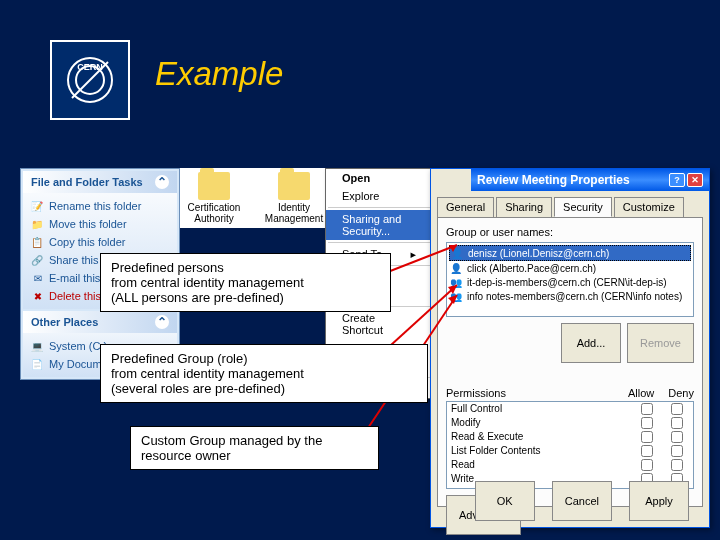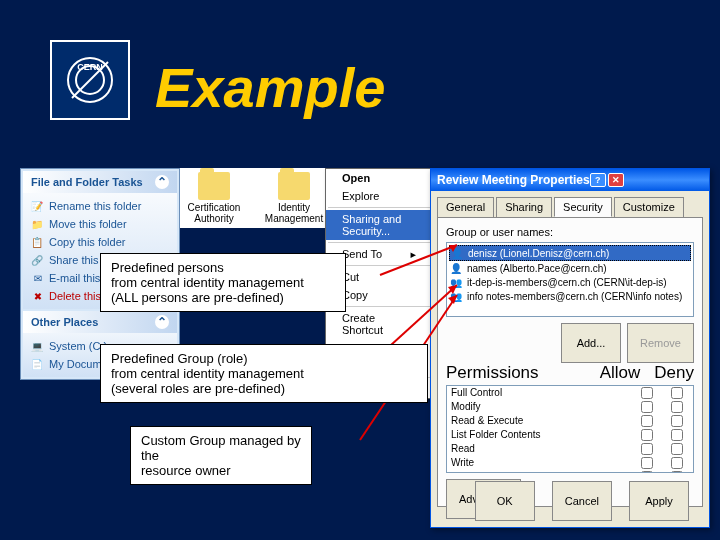--- a/index.html
+++ b/index.html
@@ -2,21 +2,21 @@
 <html><head>
 <meta charset="utf-8">
 <style>
   * { box-sizing: border-box; margin: 0; padding: 0; }
   body { width: 720px; height: 540px; background: #001a4d; font-family: Tahoma, Arial, sans-serif; font-size: 11px; overflow: hidden; position: relative; }
   
   
   .logo { position: absolute; top: 40px; left: 50px; width: 80px; height: 80px; background: #002b6b; border: 2px solid #fff; display: flex; align-items: center; justify-content: center; color: #fff; font-size: 11px; font-weight: bold; }
   .logo svg { width: 60px; height: 60px; }
   
-  .title { position: absolute; top: 55px; left: 155px; font-size: 56px; font-weight: bold; font-style: italic; color: #ffcc00; font-family: Arial, sans-serif; }
+  .title { position: absolute; top: 55px; left: 155px; font-size: 33px; font-weight: normal; font-style: italic; color: #ffcc00; font-family: Arial, sans-serif; }
   
   
   .explorer-panel { position: absolute; top: 168px; left: 20px; width: 160px; background: #d6e7f8; border: 1px solid #6b8eb8; font-size: 11px; }
   .panel-section { background: linear-gradient(to bottom, #fff 0%, #d0e1f5 100%); margin: 2px; }
   .panel-header { background: linear-gradient(to right, #fff, #c1d6f0); padding: 4px 8px; font-weight: bold; color: #1a5494; display: flex; justify-content: space-between; align-items: center; }
   .panel-header .chevron { color: #1a5494; font-size: 12px; background: #fff; border-radius: 50%; width: 14px; height: 14px; display: flex; align-items: center; justify-content: center; }
   .panel-items { padding: 4px; }
   .panel-item { padding: 2px 4px; color: #1a5494; display: flex; align-items: center; gap: 4px; cursor: pointer; }
   .panel-item .icon { width: 14px; height: 14px; display: inline-flex; align-items: center; justify-content: center; font-size: 10px; }
   .panel-item.delete { color: #b00; }
@@ -31,58 +31,58 @@
   
   .context-menu { position: absolute; top: 168px; left: 325px; width: 108px; background: #fff; border: 1px solid #666; box-shadow: 2px 2px 4px rgba(0,0,0,0.3); font-size: 11px; z-index: 5; }
   .context-menu .item { padding: 3px 16px; color: #000; cursor: pointer; }
   .context-menu .item.bold { font-weight: bold; }
   .context-menu .item.selected { background: #316ac5; color: #fff; }
   .context-menu .sep { height: 1px; background: #ccc; margin: 2px; }
   .context-menu .item.arrow::after { content: "▸"; float: right; }
   
   
   .props-dialog { position: absolute; top: 168px; left: 430px; width: 280px; height: 360px; background: #ece9d8; border: 1px solid #0054e3; box-shadow: 2px 2px 6px rgba(0,0,0,0.4); z-index: 10; }
-  .props-title { background: linear-gradient(to bottom, #0058e6 0%, #3b8eff 50%, #0058e6 100%); color: #fff; padding: 4px 6px; font-weight: bold; font-size: 12px; display: flex; justify-content: flex-start; align-items: center; }
+  .props-title { background: linear-gradient(to bottom, #0058e6 0%, #3b8eff 50%, #0058e6 100%); color: #fff; padding: 4px 6px; font-weight: bold; font-size: 12px; display: flex; justify-content: space-between; align-items: center; margin-left: 40px; }
   .props-title .controls { display: flex; gap: 2px; }
   .props-title .controls span { width: 16px; height: 14px; display: flex; align-items: center; justify-content: center; font-size: 9px; border-radius: 2px; cursor: pointer; }
   .props-title .help { background: #3b8eff; border: 1px solid #fff; }
   .props-title .close { background: #e04040; border: 1px solid #fff; }
   
   .tabs { display: flex; margin: 6px 6px 0 6px; }
   .tab { padding: 3px 8px; background: #ece9d8; border: 1px solid #888; border-bottom: none; margin-right: 2px; font-size: 11px; cursor: pointer; }
   .tab.active { background: #fcfcfc; border-bottom: 1px solid #fcfcfc; position: relative; z-index: 2; }
   .tab-content { background: #fcfcfc; border: 1px solid #888; margin: 0 6px; padding: 8px; height: 290px; position: relative; }
   
   .group-label { font-size: 11px; margin-bottom: 4px; }
   .listbox { border: 1px solid #7f9db9; background: #fff; height: 75px; overflow: auto; padding: 2px; }
   .listbox .row { display: flex; align-items: center; gap: 4px; padding: 1px 2px; font-size: 10px; }
   .listbox .row .ico { width: 12px; height: 12px; display: inline-flex; align-items: center; justify-content: center; font-size: 10px; }
   .listbox .row.selected { background: #316ac5; color: #fff; border: 1px dotted #000; }
   
   .btn-row { display: flex; justify-content: flex-end; gap: 6px; margin-top: 6px; }
   .btn { background: #ece9d8; border: 1px solid #888; padding: 13px 12px; font-size: 11px; cursor: pointer; min-width: 60px; }
   .btn.disabled { color: #999; }
   
-  .perm-header { display: flex; justify-content: space-between; margin-top: 0; font-size: 17px; }
+  .perm-header { display: flex; justify-content: space-between; margin-top: 24px; font-size: 11px; }
   .perm-header .labels { display: flex; gap: 14px; }
   .perm-list { border: 1px solid #7f9db9; background: #fff; height: 88px; overflow: auto; margin-top: 2px; }
   .perm-row { display: flex; justify-content: space-between; padding: 1px 4px; font-size: 10px; }
   .perm-row .checks { display: flex; gap: 18px; padding-right: 6px; }
   .perm-row input { width: 12px; height: 12px; }
   
   .adv-text { font-size: 10px; margin-top: 6px; display: flex; justify-content: space-between; align-items: center; gap: 6px; }
   .adv-text span:first-child { flex: 1; }
   
   .dialog-btns { position: absolute; bottom: 6px; right: 20px; display: flex; gap: 17px; }
   
   
   .callout { position: absolute; background: #fff; border: 1px solid #000; padding: 6px 10px; font-size: 13px; font-family: Arial, sans-serif; color: #000; z-index: 20; }
-  .callout.c1 { top: 253px; left: 100px; width: 246px; }
+  .callout.c1 { top: 253px; left: 100px; width: 291px; }
   .callout.c2 { top: 344px; left: 100px; width: 328px; }
-  .callout.c3 { top: 426px; left: 130px; width: 182px; }
+  .callout.c3 { top: 426px; left: 130px; width: 249px; }
   
   
   svg.arrow { position: absolute; z-index: 15; pointer-events: none; }
 </style>
 </head>
 <body>
 
 <div class="logo">
   <svg viewBox="0 0 60 60">
       <circle cx="30" cy="30" r="22" fill="none" stroke="#fff" stroke-width="2"></circle>
@@ -194,21 +194,21 @@
     </div>
   <div class="tab-content">
     <div class="group-label">Group or user names:</div>
     <div class="listbox" id="grouplist">
         <div class="row selected">
           <span class="ico">👤</span>
           <span>denisz (Lionel.Denisz@cern.ch)</span>
         </div>
         <div class="row">
           <span class="ico">👤</span>
-          <span>names (Alberto.Pace@cern.ch)</span>
+          <span>click (Alberto.Pace@cern.ch)</span>
         </div>
         <div class="row">
           <span class="ico">👥</span>
           <span>it-dep-is-members@cern.ch (CERN\it-dep-is)</span>
         </div>
         <div class="row">
           <span class="ico">👥</span>
           <span>info notes-members@cern.ch (CERN\info notes)</span>
         </div>
       </div>

